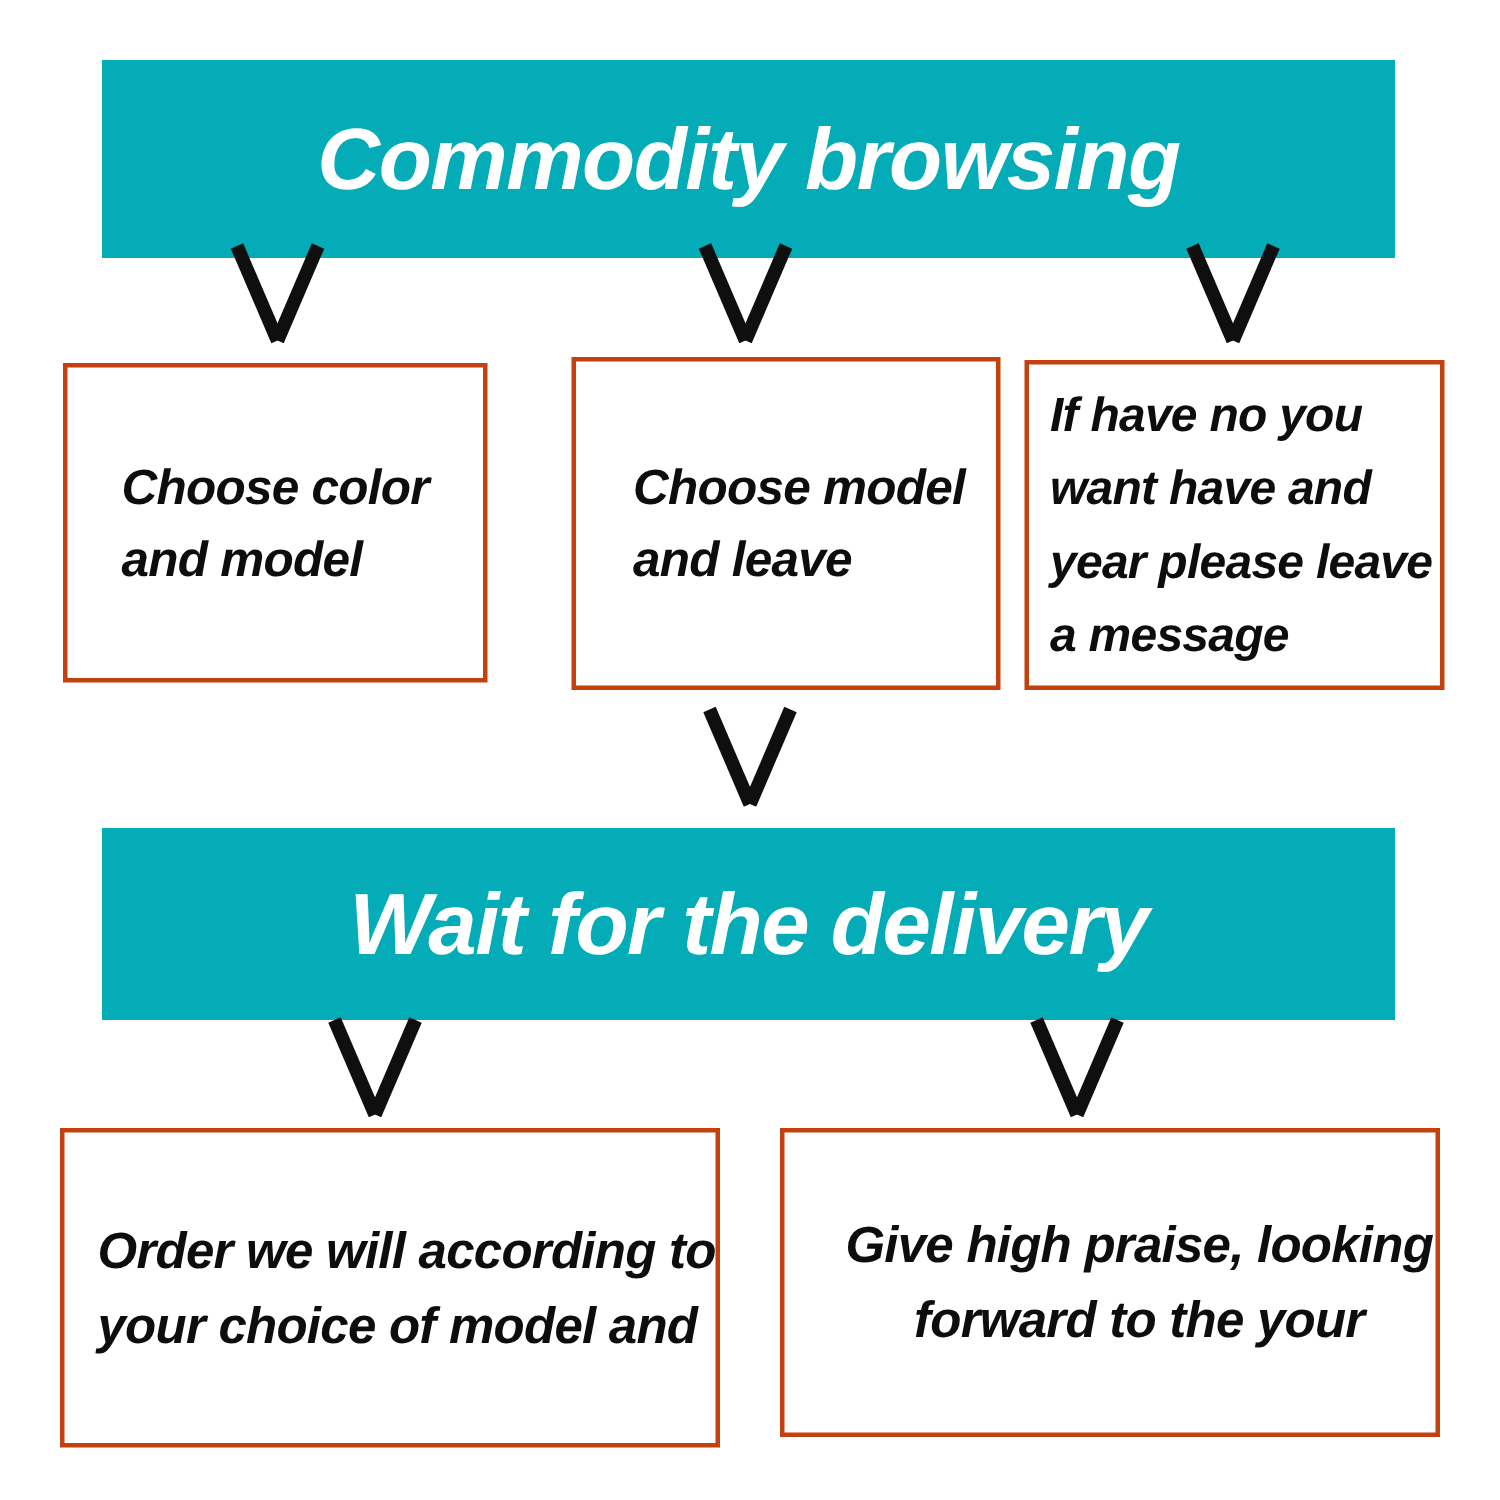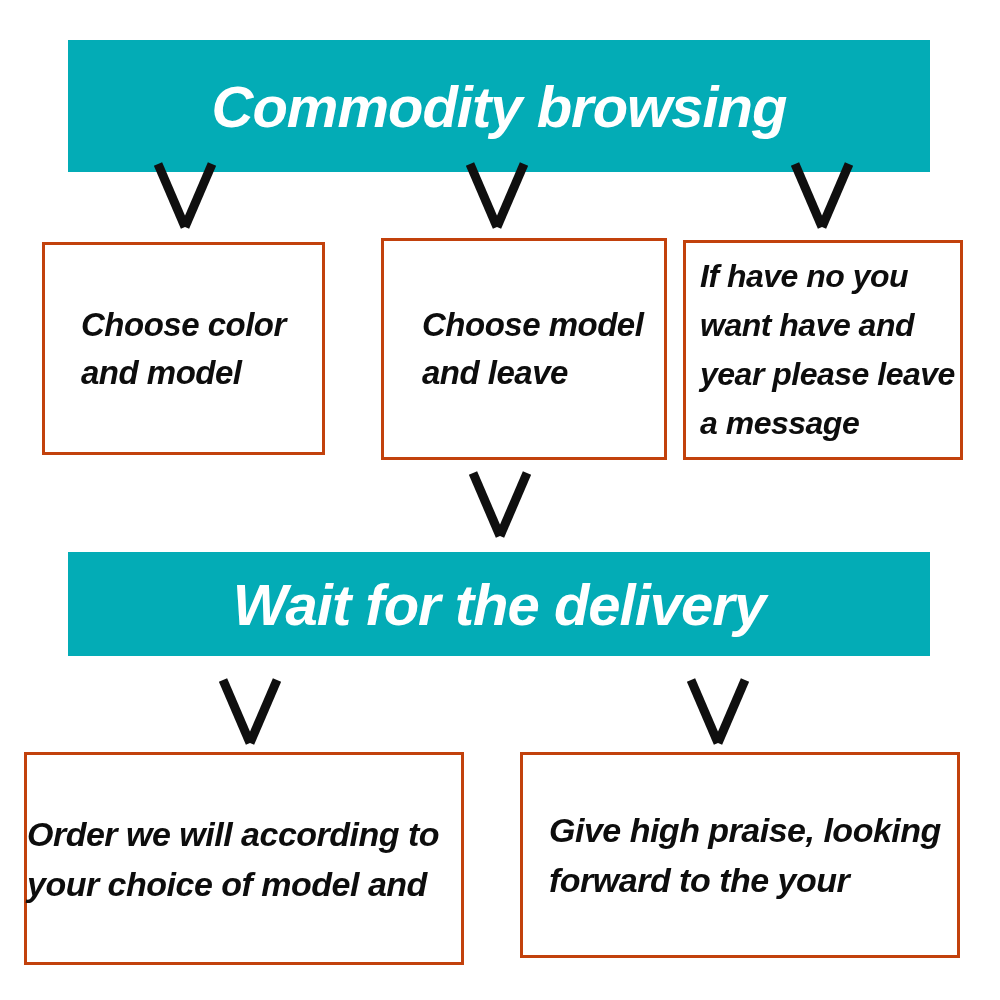--- a/index.html
+++ b/index.html
@@ -22,42 +22,42 @@
     background: #03acb6;
     color: #ffffff;
     display: flex;
     align-items: center;
     justify-content: center;
     font-weight: bold;
     font-style: italic;
     letter-spacing: -1px;
   }
   #banner-top { top: 40px; height: 132px; font-size: 58px; }
-  #banner-mid { top: 552px; height: 104px; font-size: 58px; }
+  #banner-mid { top: 552px; height: 128px; font-size: 58px; }
 
   .flow-box {
     position: absolute;
     background: #ffffff;
     border: 3px solid #c2410c;
     box-sizing: border-box;
     display: flex;
     flex-direction: column;
     justify-content: center;
     color: #0d0d0d;
     font-weight: bold;
     font-style: italic;
     letter-spacing: -0.5px;
   }
   .flow-box .line { display: block; white-space: nowrap; }
 
   #box-design { left: 42px;  top: 242px; width: 283px; height: 213px; font-size: 33px; line-height: 48px; padding-left: 36px; }
   #box-model  { left: 358px; top: 238px; width: 286px; height: 222px; font-size: 33px; line-height: 48px; padding-left: 38px; margin-left: 23px; }
   #box-noyear { left: 683px; top: 240px; width: 280px; height: 220px; font-size: 32px; line-height: 49px; padding-left: 14px; justify-content: center; }
-  #box-order  { left: 24px;  top: 752px; width: 440px; height: 213px; font-size: 34px; line-height: 50px; }
-  #box-praise { left: 520px; top: 752px; width: 440px; height: 206px; font-size: 34px; line-height: 50px; padding-left: 26px; }
+  #box-order  { left: 40px;  top: 752px; width: 440px; height: 213px; font-size: 34px; line-height: 50px; padding-left: 22px; }
+  #box-praise { left: 520px; top: 752px; width: 440px; height: 206px; font-size: 34px; line-height: 50px; padding-left: 39px; text-align: center; }
 
   .arrow {
     position: absolute;
     width: 76px;
     height: 70px;
   }
   .arrow svg { width: 100%; height: 100%; display: block; }
   .arrow line {
     stroke: #0f0f0f;
     stroke-width: 9;

